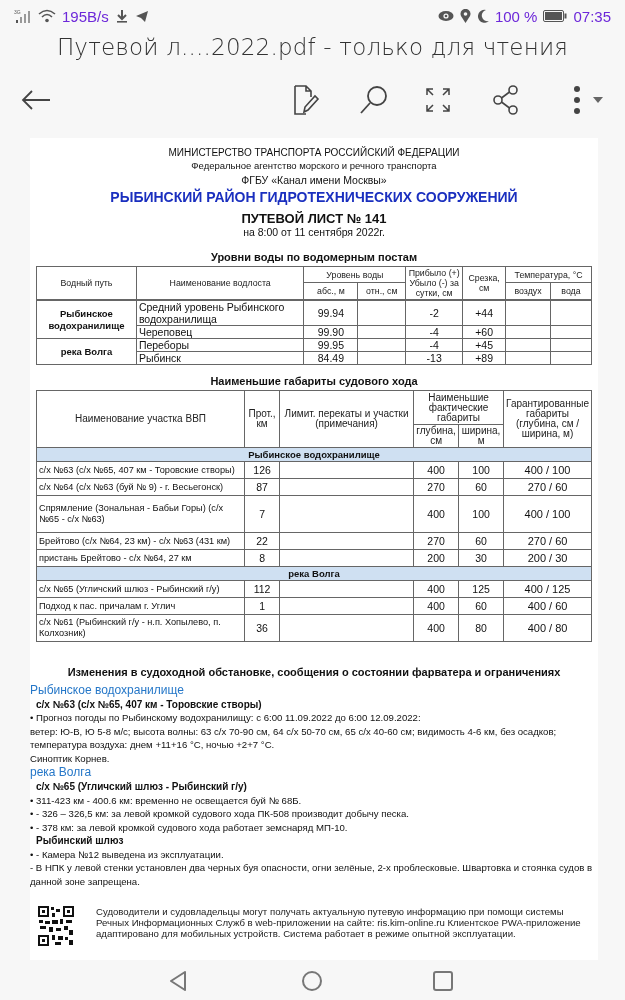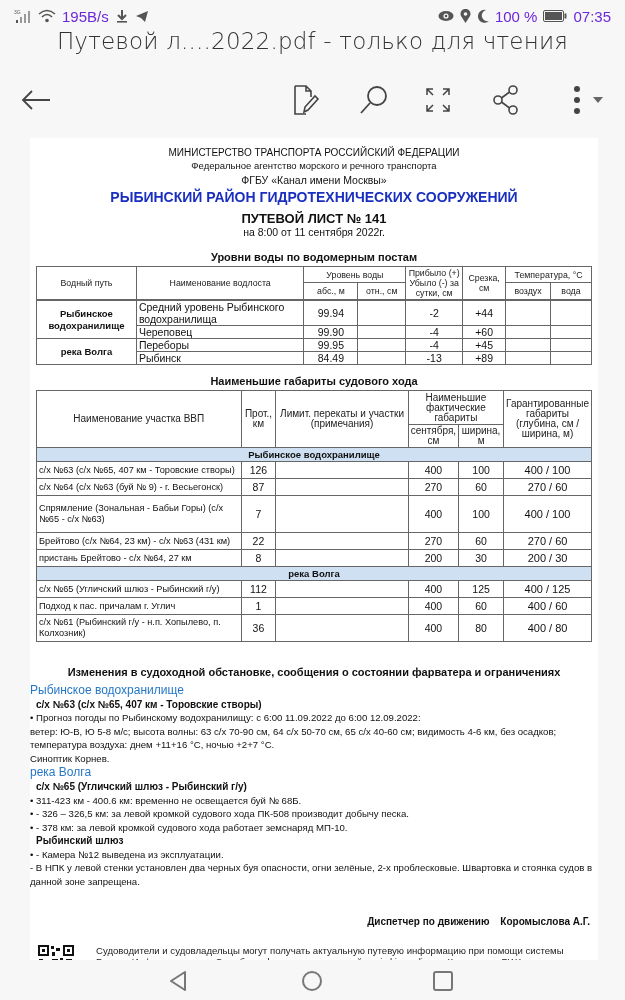--- a/index.html
+++ b/index.html
@@ -1,19 +1,19 @@
 <!DOCTYPE html>
 <html><head>
 <meta charset="utf-8">
 <style>
   * { box-sizing: border-box; margin: 0; padding: 0; }
   html, body { width: 625px; height: 1000px; overflow: hidden; background: #f7f7f7; font-family: "Liberation Sans", sans-serif; color: #111; }
   .status-bar { position: absolute; top: 0; left: 0; width: 625px; height: 32px; display: flex; align-items: center; justify-content: space-between; padding: 0 14px 0 14px; font-size: 15px; color: #6d28d9; }
   .status-left, .status-right { display: flex; align-items: center; gap: 6px; }
-  .app-title { position: absolute; top: 28px; left: 0; width: 625px; text-align: center; font-size: 23px; color: #333; font-family: "DejaVu Sans", sans-serif; font-weight: 300; letter-spacing: 0.2px; }
+  .app-title { position: absolute; top: 34px; left: 0; width: 625px; text-align: center; font-size: 23px; color: #333; font-family: "DejaVu Sans", sans-serif; font-weight: 300; letter-spacing: 0.2px; }
   .toolbar { position: absolute; top: 78px; left: 0; width: 625px; height: 44px; }
   .tb-btn { position: absolute; top: 0; width: 44px; height: 44px; display: flex; align-items: center; justify-content: center; cursor: pointer; }
   .page { position: absolute; top: 138px; left: 30px; width: 568px; height: 822px; background: #fff; overflow: hidden; }
   .hdr { text-align: center; font-size: 10px; line-height: 13px; }
   .hdr .l1 { margin-top: 8px; font-size: 10px; }
   .hdr .l2 { font-size: 9.5px; }
   .hdr .l3 { font-size: 10.5px; margin-top: 2px; }
   .hdr .l4 { font-size: 14px; color: #1a2fbf; font-weight: bold; margin-top: 2px; line-height: 17px; }
   .hdr .l5 { font-size: 8.5px; }
   .hdr .l6 { font-size: 13px; font-weight: bold; margin-top: 5px; line-height: 15px; }
@@ -224,21 +224,21 @@
       </colgroup>
     <tbody>
         <tr style="height:34px">
       <th rowspan="2">Наименование участка ВВП</th>
       <th rowspan="2">Прот., км</th>
       <th rowspan="2">Лимит. перекаты и участки (примечания)</th>
       <th colspan="2">Наименьшие фактические габариты</th>
       <th rowspan="2">Гарантированные габариты (глубина, см / ширина, м)</th>
     </tr>
     <tr style="height:22px">
-      <th>сентября, см</th>
+      <th>глубина, см</th>
       <th>ширина, м</th>
     </tr>
     <tr class="grp">
           <td colspan="6">Рыбинское водохранилище</td>
         </tr>
     <tr>
       <td>с/х №63 (с/х №65, 407 км - Торовские створы)</td>
       <td class="c">126</td>
       <td></td>
       <td class="c">400</td>
@@ -317,24 +317,20 @@
     <div class="blue">река Волга</div>
     <div class="sub">с/х №65 (Угличский шлюз - Рыбинский г/у)</div>
     <div>• 311-423 км - 400.6 км: временно не освещается буй № 68Б.</div>
     <div>• - 326 – 326,5 км: за левой кромкой судового хода ПК-508 производит добычу песка.</div>
     <div>• - 378 км: за левой кромкой судового хода работает земснаряд МП-10.</div>
     <div class="sub">Рыбинский шлюз</div>
     <div>• - Камера №12 выведена из эксплуатации.</div>
     <div>- В НПК у левой стенки установлен два черных буя опасности, огни зелёные, 2-х проблесковые. Швартовка и стоянка судов в данной зоне запрещена.</div>
   </div>
 
-  <div class="sign">
-    <span>Диспетчер по движению</span>
-    <span>Коромыслова А.Г.</span>
-  </div>
 
   <div class="info">
     <svg class="qr" viewBox="0 0 36 40">
       <rect x="0" y="0" width="11" height="11" fill="#111"></rect>
         <rect x="2" y="2" width="7" height="7" fill="#fff"></rect>
         <rect x="4" y="4" width="3" height="3" fill="#111"></rect>
       <rect x="25" y="0" width="11" height="11" fill="#111"></rect>
         <rect x="27" y="2" width="7" height="7" fill="#fff"></rect>
         <rect x="29" y="4" width="3" height="3" fill="#111"></rect>
       <rect x="0" y="29" width="11" height="11" fill="#111"></rect>

